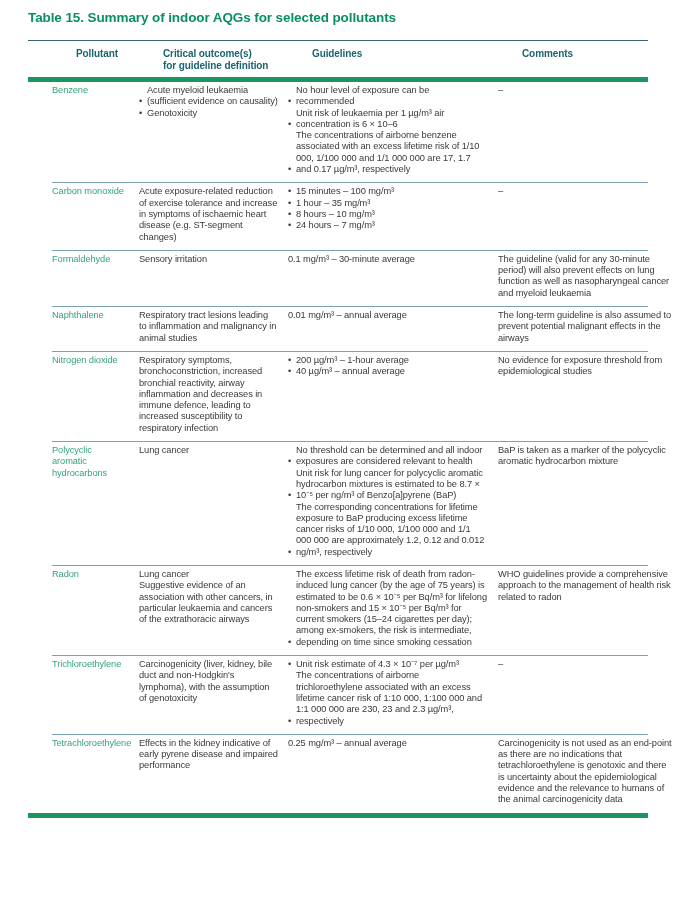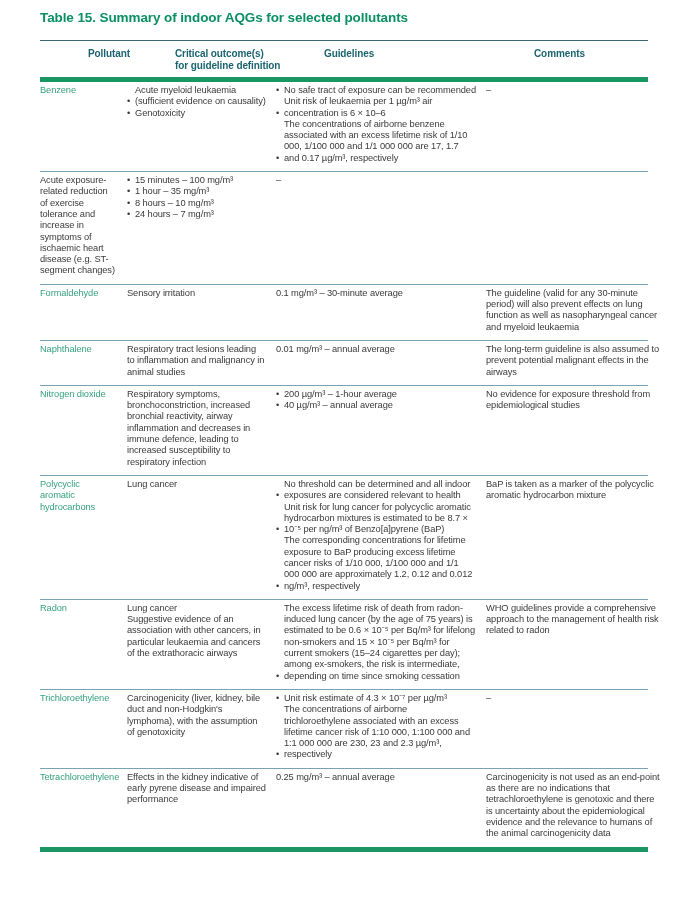--- a/index.html
+++ b/index.html
@@ -8,21 +8,21 @@
     --c-pollutant:#37a27d;
     --c-bar:#1a9663;
     --c-sep:#7aa2b4;
     --c-topline:#3d6570;
     --c-text:#3a3a3a;
   }
   html,body{margin:0;padding:0;background:#f7f9f8;}
   .page{
     width:674px;height:899px;box-sizing:border-box;
     background:#ffffff;
-    padding:10px 26px 0 40px;
+    padding:10px 26px 0 28px;
     overflow:hidden;
     font-family:"Liberation Sans", sans-serif;
     -webkit-font-smoothing:antialiased;
   }
   .title{
     margin:0;
     font-size:13.5px;line-height:16px;font-weight:bold;
     color:var(--c-title);
     letter-spacing:-0.1px;
   }
@@ -42,20 +42,21 @@
     letter-spacing:-0.1px;
     white-space:pre-line;
     padding-right:8px;
   }
   .thick-bar{height:5px;background:var(--c-bar);}
   .row{
     display:grid;
     grid-template-columns:87px 149px 210px 174px;
     border-top:1px solid var(--c-sep);
     padding:3px 0 7px 0;
+    margin-left:24px;
   }
   .row:first-child{border-top:none;}
   .cell{
     font-size:9.3px;line-height:11.3px;
     color:var(--c-text);
     letter-spacing:-0.1px;
     padding-right:10px;
   }
   .cell.comments{padding-right:0;}
   .cell.pollutant{color:var(--c-pollutant);}
@@ -88,36 +89,37 @@
           <div class="cell outcomes">
             <div class="item b">
               <span class="txt">Acute myeloid leukaemia (sufficient evidence on causality)</span>
             </div>
             <div class="item b">
               <span class="txt">Genotoxicity</span>
             </div>
           </div>
           <div class="cell guidelines">
             <div class="item b">
-              <span class="txt">No safe tract of exposure can be recommended</span>
+              <span class="txt">No hour level of exposure can be recommended</span>
             </div>
             <div class="item b">
               <span class="txt">Unit risk of leukaemia per 1 µg/m³ air concentration is 6 × 10–6</span>
             </div>
             <div class="item b">
               <span class="txt">The concentrations of airborne benzene associated with an excess lifetime risk of 1/10 000, 1/100 000 and 1/1 000 000 are 17, 1.7 and 0.17 µg/m³, respectively</span>
             </div>
           </div>
           <div class="cell comments">
             <div class="item">
               <span class="txt">–</span>
             </div>
           </div>
         </div>
         <div class="row">
+          <div class="cell pollutant">Carbon monoxide</div>
           <div class="cell outcomes">
             <div class="item">
               <span class="txt">Acute exposure-related reduction of exercise tolerance and increase in symptoms of ischaemic heart disease (e.g. ST-segment changes)</span>
             </div>
           </div>
           <div class="cell guidelines">
             <div class="item b">
               <span class="txt">15 minutes – 100 mg/m³</span>
             </div>
             <div class="item b">

